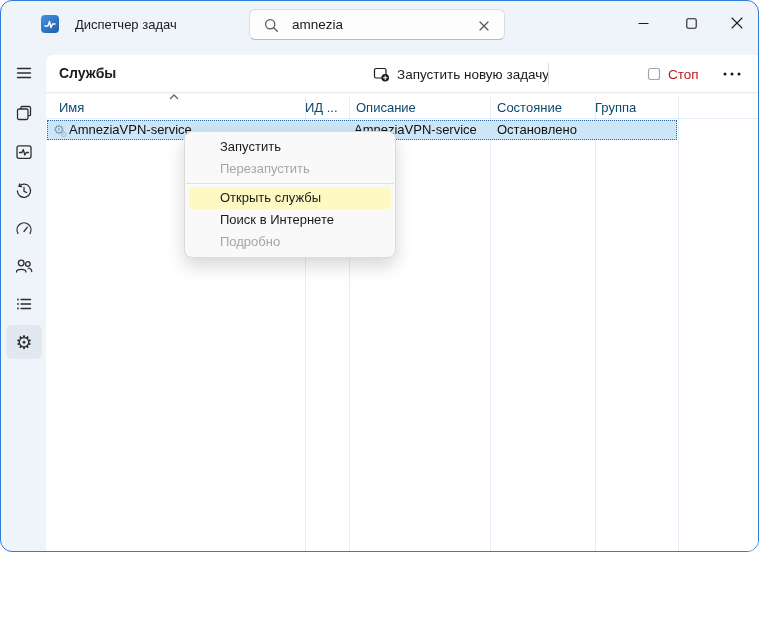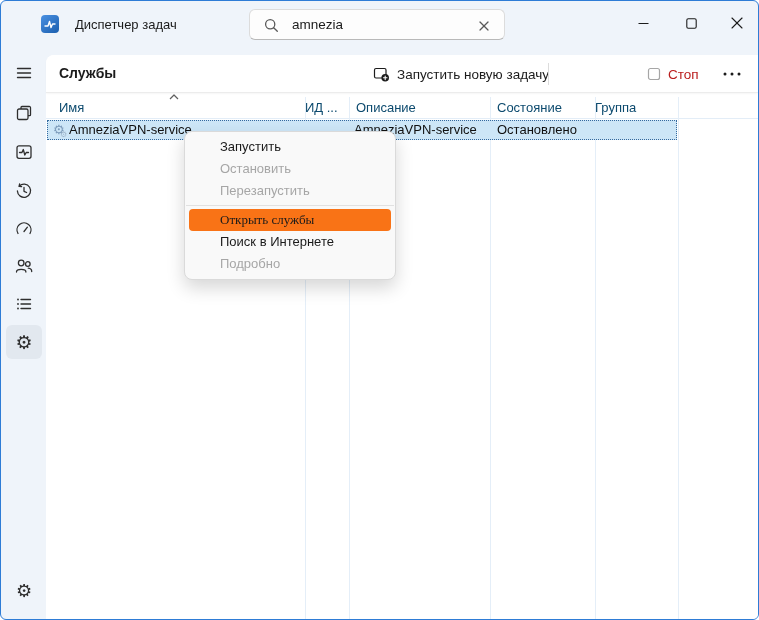--- a/index.html
+++ b/index.html
@@ -1,19 +1,19 @@
 <!DOCTYPE html>
 <html><head>
 <meta charset="utf-8">
 <style>
   * { margin:0; padding:0; box-sizing:border-box; font-family:"Liberation Sans","DejaVu Sans",sans-serif; }
   html,body { width:759px; height:620px; background:#ffffff; }
   .window {
-    position:absolute; left:0; top:0; width:759px; height:620px;
-    background:#eff4fa; border:1.5px solid #2e7cd6; border-radius:6px; overflow:hidden;
+    position:absolute; left:0; top:0; width:759px; height:552px;
+    background:#eff4fa; border:1.5px solid #2e7cd6; border-radius:12px; overflow:hidden;
   }
   
   .titlebar { position:absolute; left:0; top:0; right:0; height:48px; }
   .app-icon { position:absolute; left:40px; top:14px; width:18px; height:18px; border-radius:4px;
     background:linear-gradient(140deg,#4a90e2,#1b5fae); display:flex; align-items:center; justify-content:center; }
   .window-title { position:absolute; left:74px; top:16px; font-size:13px; color:#1b1b1b; white-space:nowrap; }
   .searchbox { position:absolute; left:248px; top:8px; width:256px; height:31px;
     background:#fdfdfd; border:1px solid #dcdcdc; border-bottom:1px solid #b9b9b9; border-radius:6px; }
   .searchbox .mag { position:absolute; left:13px; top:7px; }
   .searchbox input { position:absolute; left:42px; top:4px; width:170px; height:21px; border:none; outline:none;
@@ -47,21 +47,21 @@
   .grow { position:absolute; left:1px; top:65px; width:630px; height:20px; background:#cde6f7;
     outline:1px dotted #35699e; outline-offset:-1px; font-size:13px; color:#101010; cursor:default; }
   .grow .cell { position:absolute; top:0; height:20px; line-height:20px; white-space:nowrap; overflow:hidden; }
   .row-gear { font-family:"DejaVu Sans",sans-serif; color:#7d9cbb; }
   
   .context-menu { position:absolute; left:168px; top:130px; width:212px; background:#f9f9f9;
     border:1px solid #dadada; border-radius:8px; box-shadow:0 8px 18px rgba(0,0,0,.16); padding:4px 0; z-index:50;margin-left:15px; }
   .menu-item { height:22px; line-height:22px; margin:0 4px; padding-left:31px; border-radius:4px;
     font-size:13px; color:#1b1b1b; cursor:pointer; white-space:nowrap; }
   .menu-item.disabled { color:#a6a6a6; cursor:default; }
-  .menu-item.hovered { background:#f97316;font-family:Liberation Serif, serif; }
+  .menu-item.hovered { background:#fef9c3; }
   .menu-sep { height:1px; background:#e1e1e1; margin:3px 1px; }
   svg { display:block; }
 </style>
 </head>
 <body>
 
 <div class="window">
 
   <div class="titlebar">
     <div class="app-icon">
@@ -270,21 +270,20 @@
       <span class="cell" style="left:22px; width:234px">AmneziaVPN-service</span>
       <span class="cell" style="left:262px; width:40px"></span>
       <span class="cell" style="left:307px; width:135px">AmneziaVPN-service</span>
       <span class="cell" style="left:450px; width:97px">Остановлено</span>
       <span class="cell" style="left:552px; width:75px"></span>
     </div>
   </div>
 
   <div class="context-menu">
     <div class="menu-item">Запустить</div>
-    <div class="menu-item disabled">Остановить</div>
     <div class="menu-item disabled">Перезапустить</div>
     <div class="menu-sep"></div>
     <div class="menu-item hovered">Открыть службы</div>
     <div class="menu-item">Поиск в Интернете</div>
     <div class="menu-item disabled">Подробно</div>
   </div>
 
 </div>
 
 </body></html>

